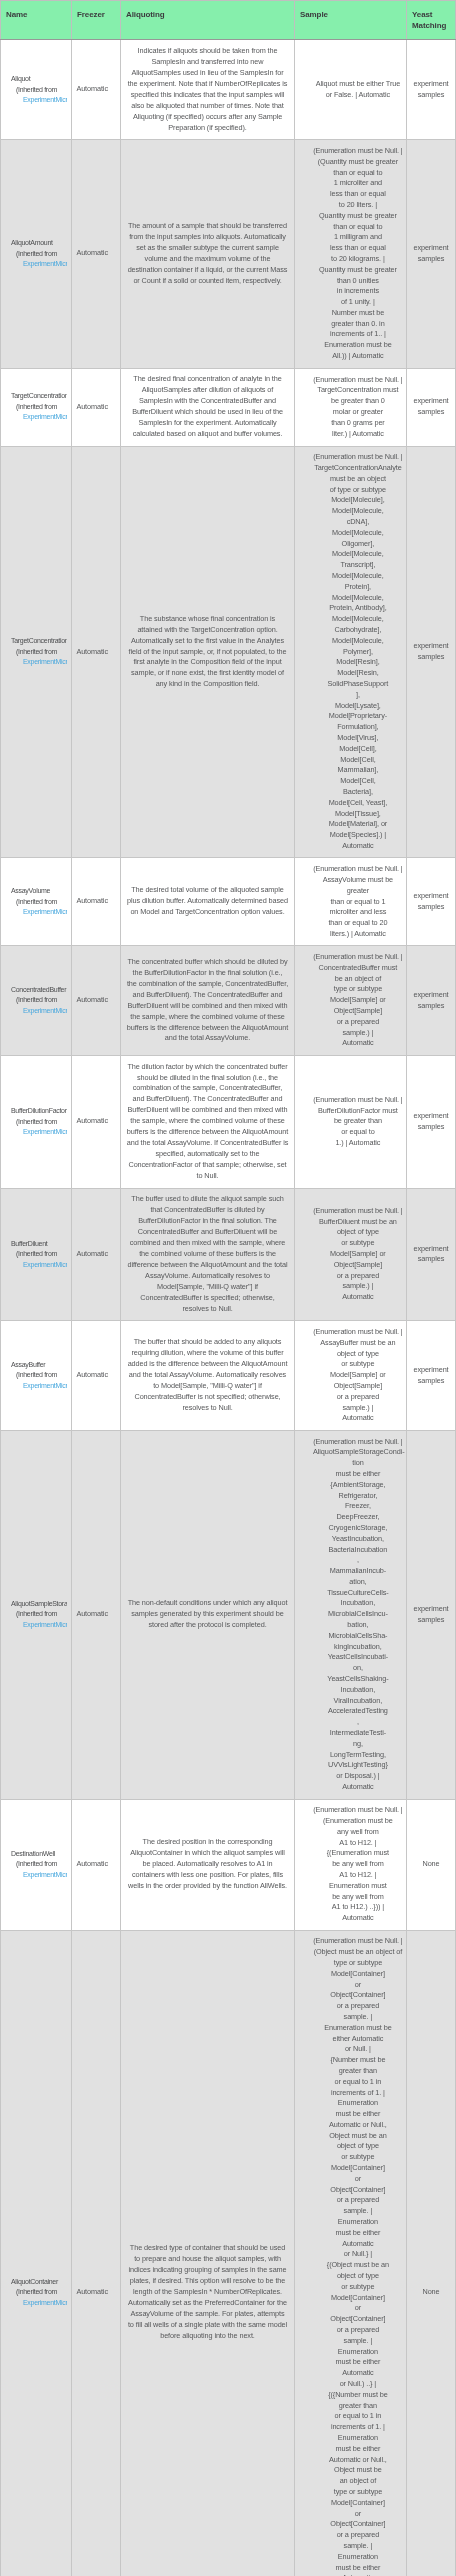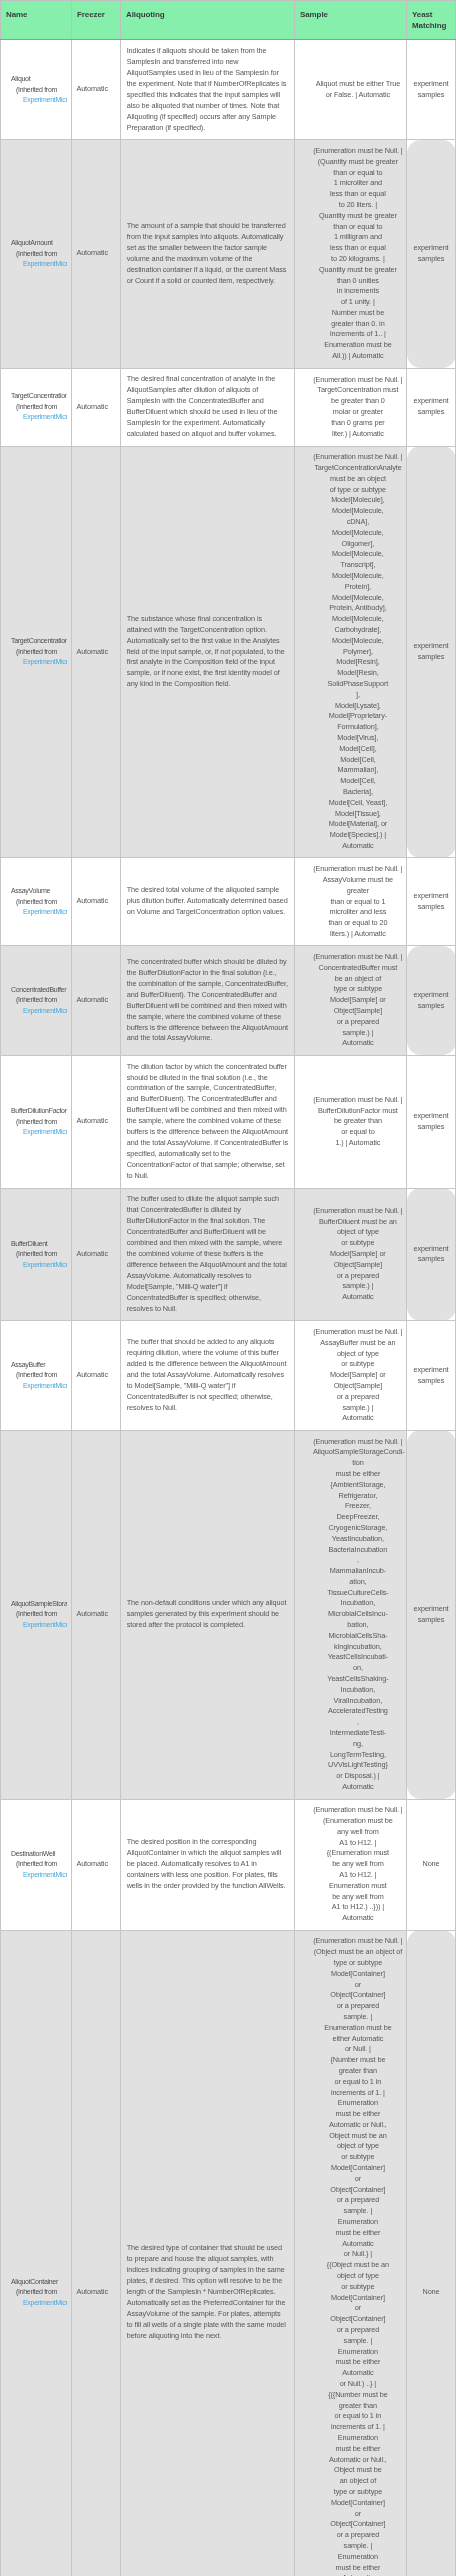--- a/index.html
+++ b/index.html
@@ -44,29 +44,29 @@
   }
   tr.shaded td{background:#e1e1e1;}
 
   td.name-cell{padding-left:10px;color:#4c4d4f;font-size:7px;letter-spacing:-0.3px;}
   .nm-line{white-space:nowrap;overflow:hidden;}
   .inh-line{padding-left:5px;white-space:nowrap;overflow:hidden;}
   .lnk-line{padding-left:12px;white-space:nowrap;overflow:hidden;}
   .inh-link{color:#49a8de;text-decoration:none;cursor:pointer;}
 
   td.default-cell{padding-left:4.4px;}
-  td.desc-cell{padding-left:5.7px;padding-right:5.7px;}
+  td.desc-cell{text-align:center;padding-left:5.7px;padding-right:5.7px;}
   td.pattern-cell{
     text-align:center;
     white-space:pre-line;
     line-height:1.48;
     padding-left:18px;
     padding-right:3.2px;
   }
-  td.index-cell{text-align:center;padding-left:4.4px;padding-right:4.4px;border-radius:14px;}
+  td.index-cell{text-align:center;padding-left:4.4px;padding-right:4.4px;}
 </style>
 </head>
 <body>
 
 <div class="page">
   <table class="opts">
     <colgroup>
       <col class="c-name">
         <col class="c-default">
         <col class="c-desc">
@@ -95,21 +95,21 @@
 or False.  |  Automatic</td>
     <td class="index-cell">experiment samples</td>
   </tr>
         <tr class="shaded">
     <td class="name-cell">
       <div class="nm-line">AliquotAmount</div>
       <div class="inh-line">(Inherited from</div>
       <div class="lnk-line"><span class="inh-link" style="color: rgb(73, 168, 222);">ExperimentMicrowave</span></div>
     </td>
     <td class="default-cell">Automatic</td>
-    <td class="desc-cell">The amount of a sample that should be transferred from the input samples into aliquots.  Automatically set as the smaller between the factor sample volume and the maximum volume of the destination container if a liquid, or the current Mass or Count if a solid or counted item, respectively.</td>
+    <td class="desc-cell">The amount of a sample that should be transferred from the input samples into aliquots.  Automatically set as the smaller subtype the current sample volume and the maximum volume of the destination container if a liquid, or the current Mass or Count if a solid or counted item, respectively.</td>
     <td class="pattern-cell">(Enumeration must be Null.  |
 (Quantity must be greater
 than or equal to
 1 microliter and
 less than or equal
 to 20 liters.  |
 Quantity must be greater
 than or equal to
 1 milligram and
 less than or equal
@@ -188,21 +188,21 @@
 Automatic</td>
     <td class="index-cell">experiment samples</td>
   </tr>
         <tr>
     <td class="name-cell">
       <div class="nm-line">AssayVolume</div>
       <div class="inh-line">(Inherited from</div>
       <div class="lnk-line"><span class="inh-link" style="color: rgb(73, 168, 222);">ExperimentMicrowave</span></div>
     </td>
     <td class="default-cell">Automatic</td>
-    <td class="desc-cell">The desired total volume of the aliquoted sample plus dilution buffer.  Automatically determined based on Volume and TargetConcentration option values.</td>
+    <td class="desc-cell">The desired total volume of the aliquoted sample plus dilution buffer.  Automatically determined based on Model and TargetConcentration option values.</td>
     <td class="pattern-cell">(Enumeration must be Null.  |
 AssayVolume must be greater
 than or equal to 1
 microliter and less
 than or equal to 20
 liters.)  |  Automatic</td>
     <td class="index-cell">experiment samples</td>
   </tr>
         <tr class="shaded">
     <td class="name-cell">

